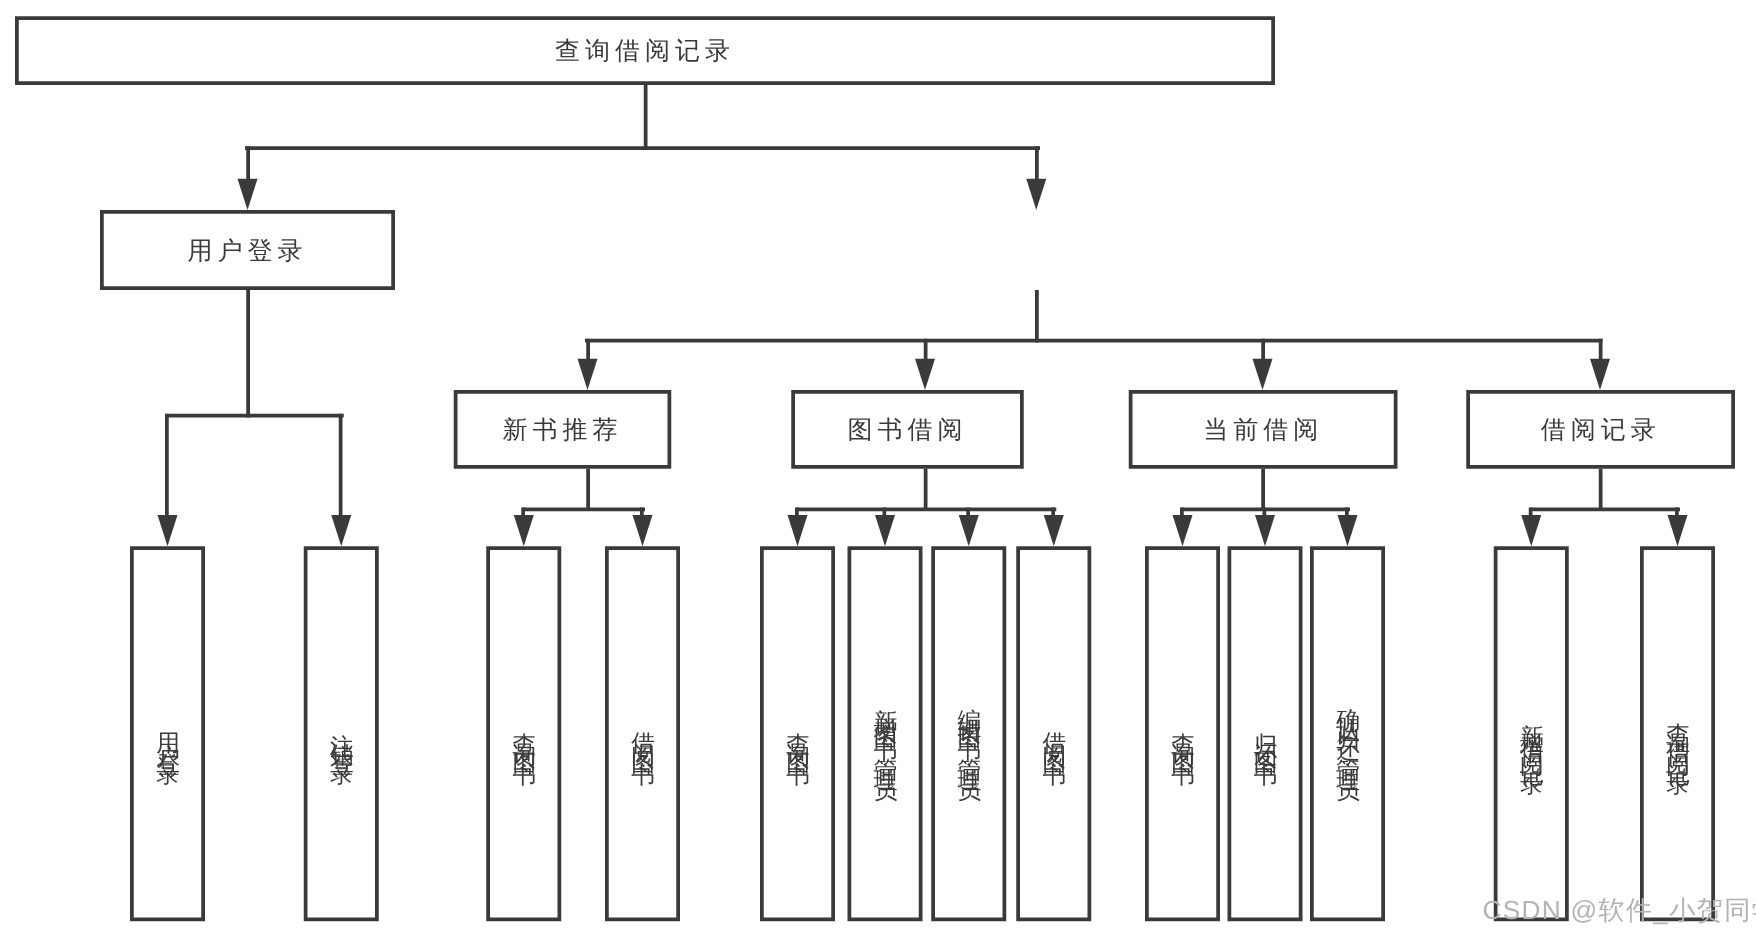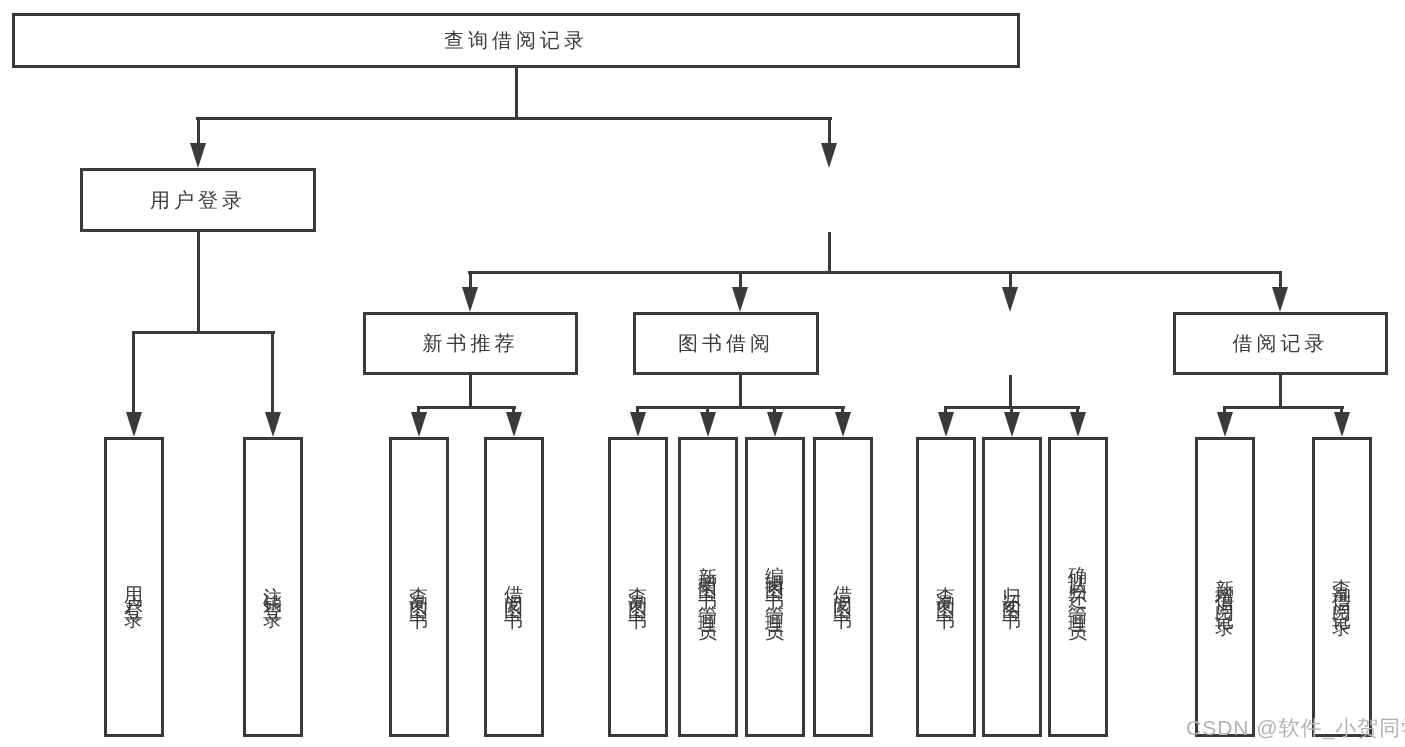--- a/index.html
+++ b/index.html
@@ -68,25 +68,28 @@
   <div class="ln" style="left:468px;top:271px;width:814px;height:3px;"></div>
   <div class="ln" style="left:469px;top:271px;width:3px;height:20px;"></div>
   <div class="arr" style="left:462px;top:287px;"></div>
   <div class="ln" style="left:739px;top:271px;width:3px;height:20px;"></div>
   <div class="arr" style="left:732px;top:287px;"></div>
   <div class="ln" style="left:1009px;top:271px;width:3px;height:20px;"></div>
   <div class="arr" style="left:1002px;top:287px;"></div>
   <div class="ln" style="left:1279px;top:271px;width:3px;height:20px;"></div>
   <div class="arr" style="left:1272px;top:287px;"></div>
 
-  <div class="hbox" style="left:363px;top:312px;width:215px;height:63px;">
+  <div class="hbox" style="left:363px;top:312px;width:174px;height:63px;">
     <span>新书推荐</span>
   </div>
   <div class="hbox" style="left:633px;top:312px;width:186px;height:63px;">
     <span>图书借阅</span>
+  </div>
+  <div class="hbox" style="left:903px;top:312px;width:215px;height:63px;">
+    <span>当前借阅</span>
   </div>
   <div class="hbox" style="left:1173px;top:312px;width:215px;height:63px;">
     <span>借阅记录</span>
   </div>
 
   <div class="ln" style="left:469px;top:375px;width:3px;height:33px;"></div>
   <div class="ln" style="left:418px;top:406px;width:98px;height:3px;"></div>
   <div class="ln" style="left:417px;top:406px;width:3px;height:10px;"></div>
   <div class="arr" style="left:411px;top:412px;"></div>
   <div class="ln" style="left:512px;top:406px;width:3px;height:10px;"></div>

